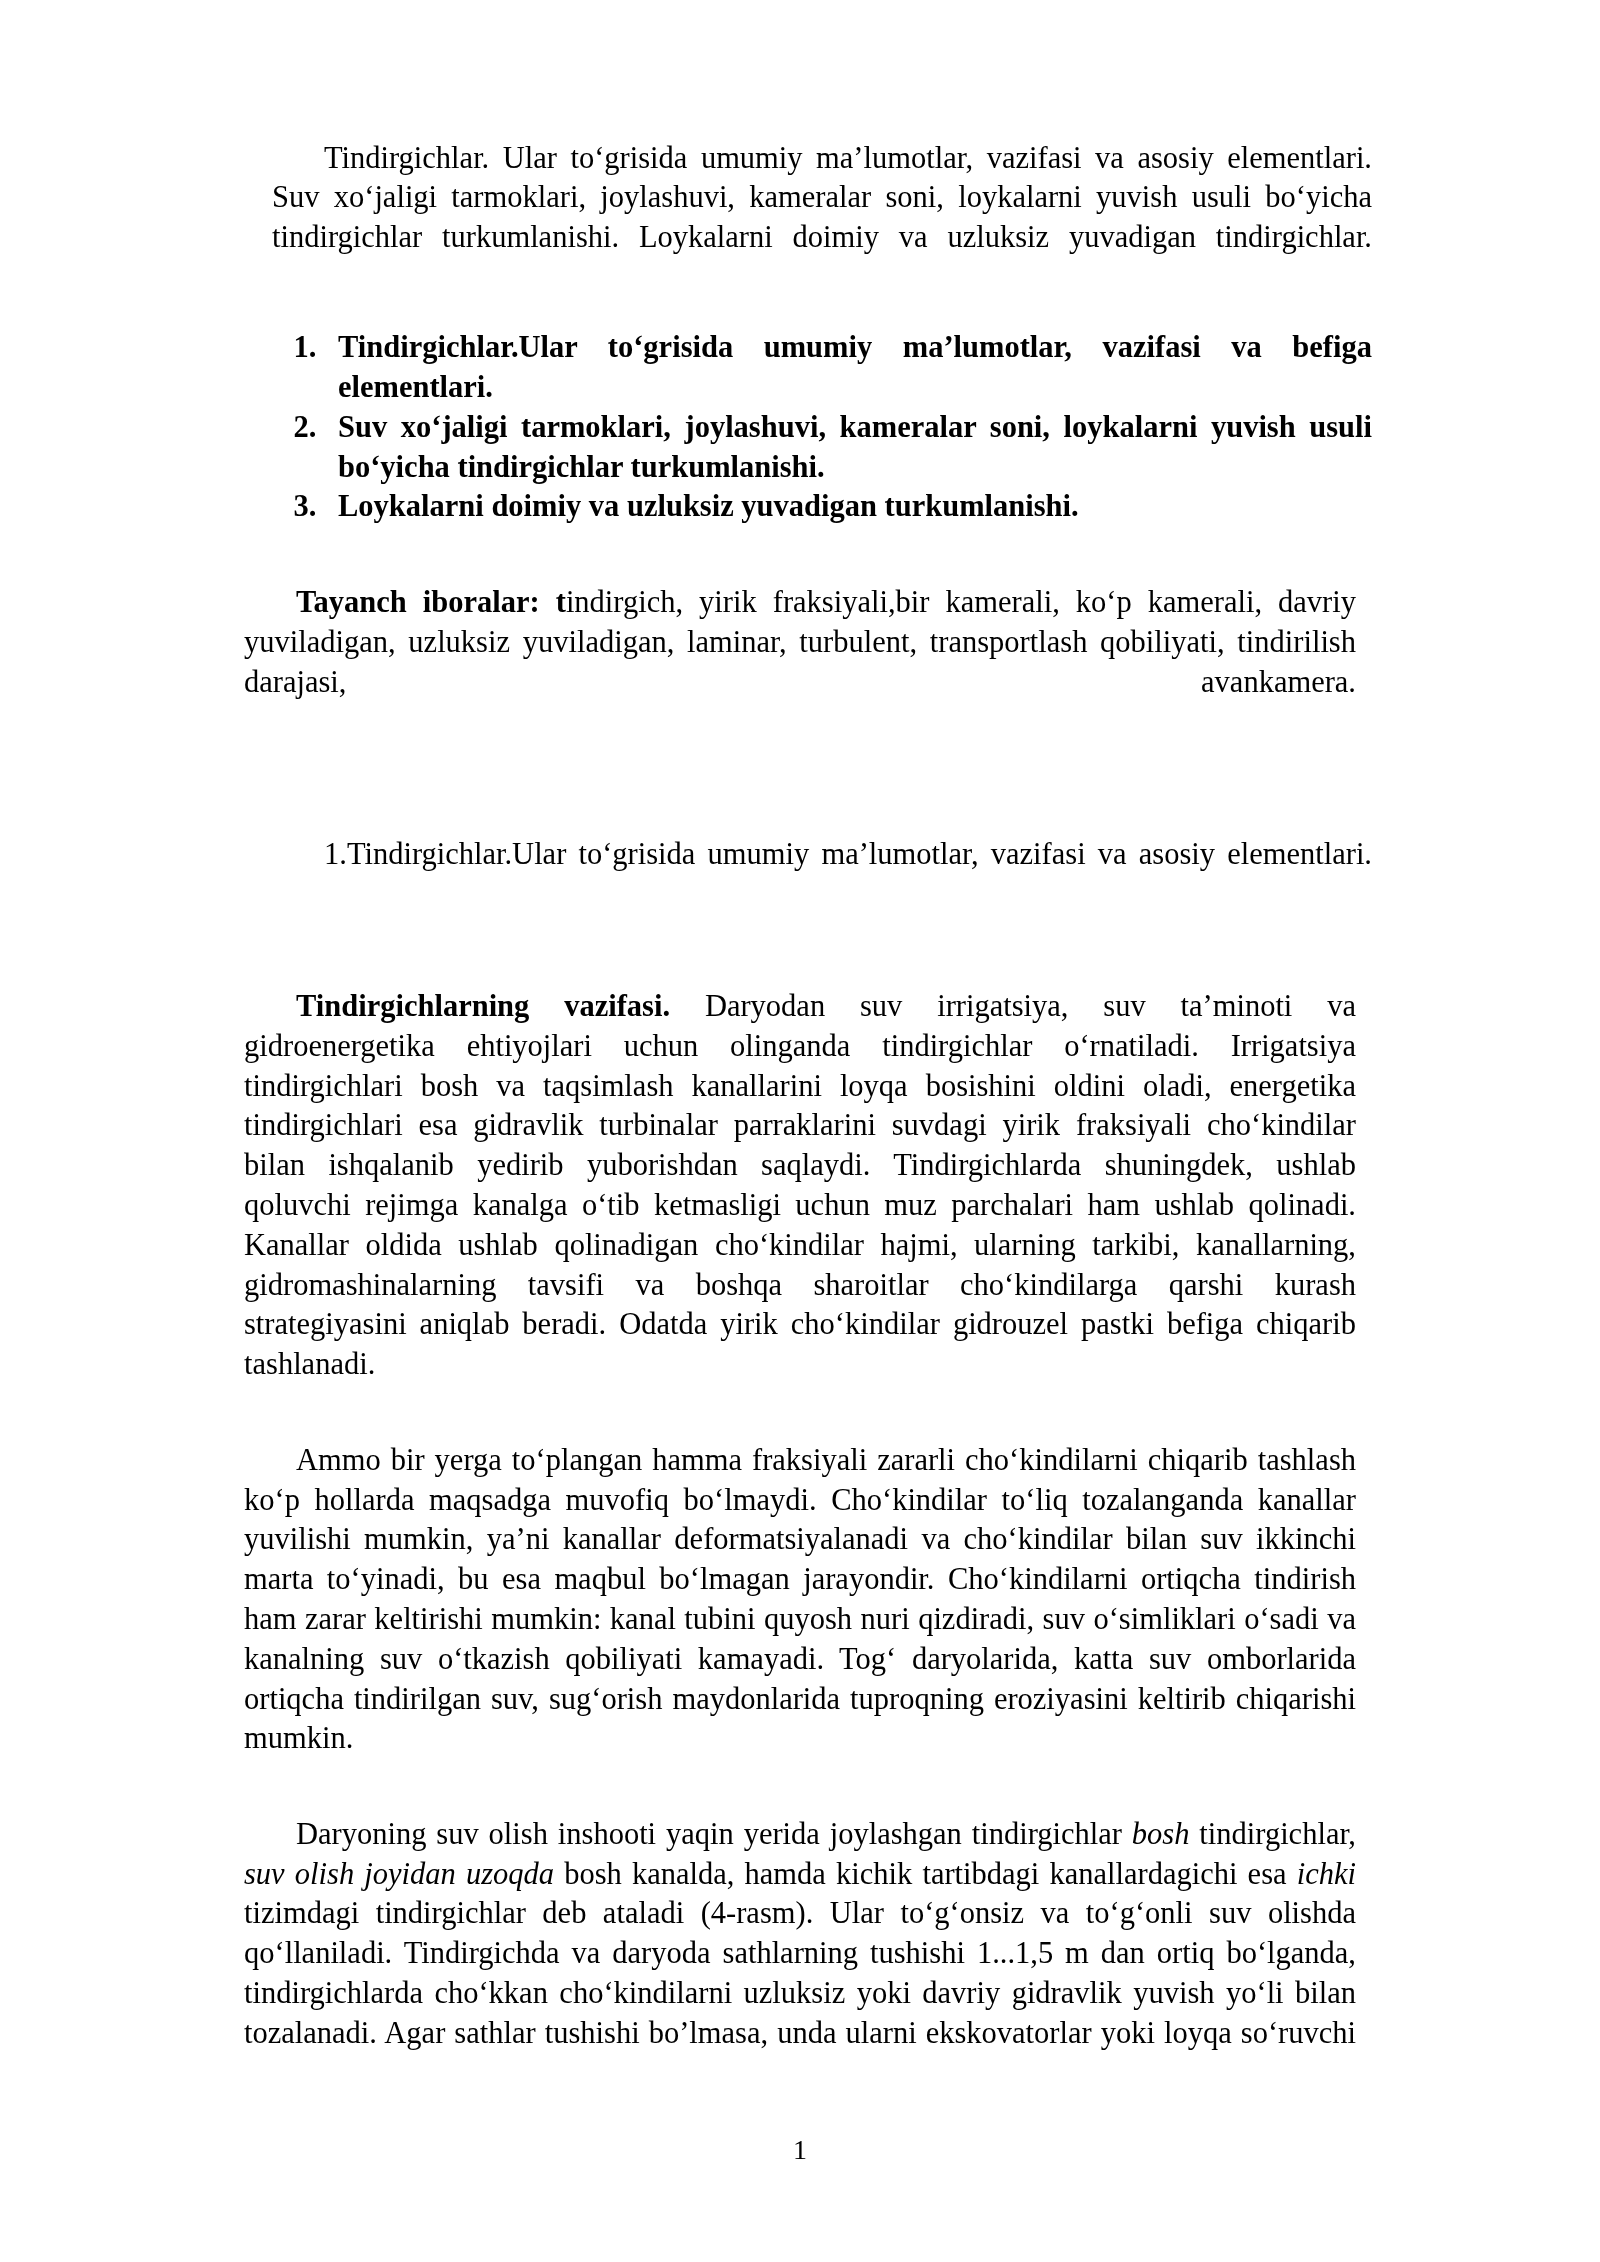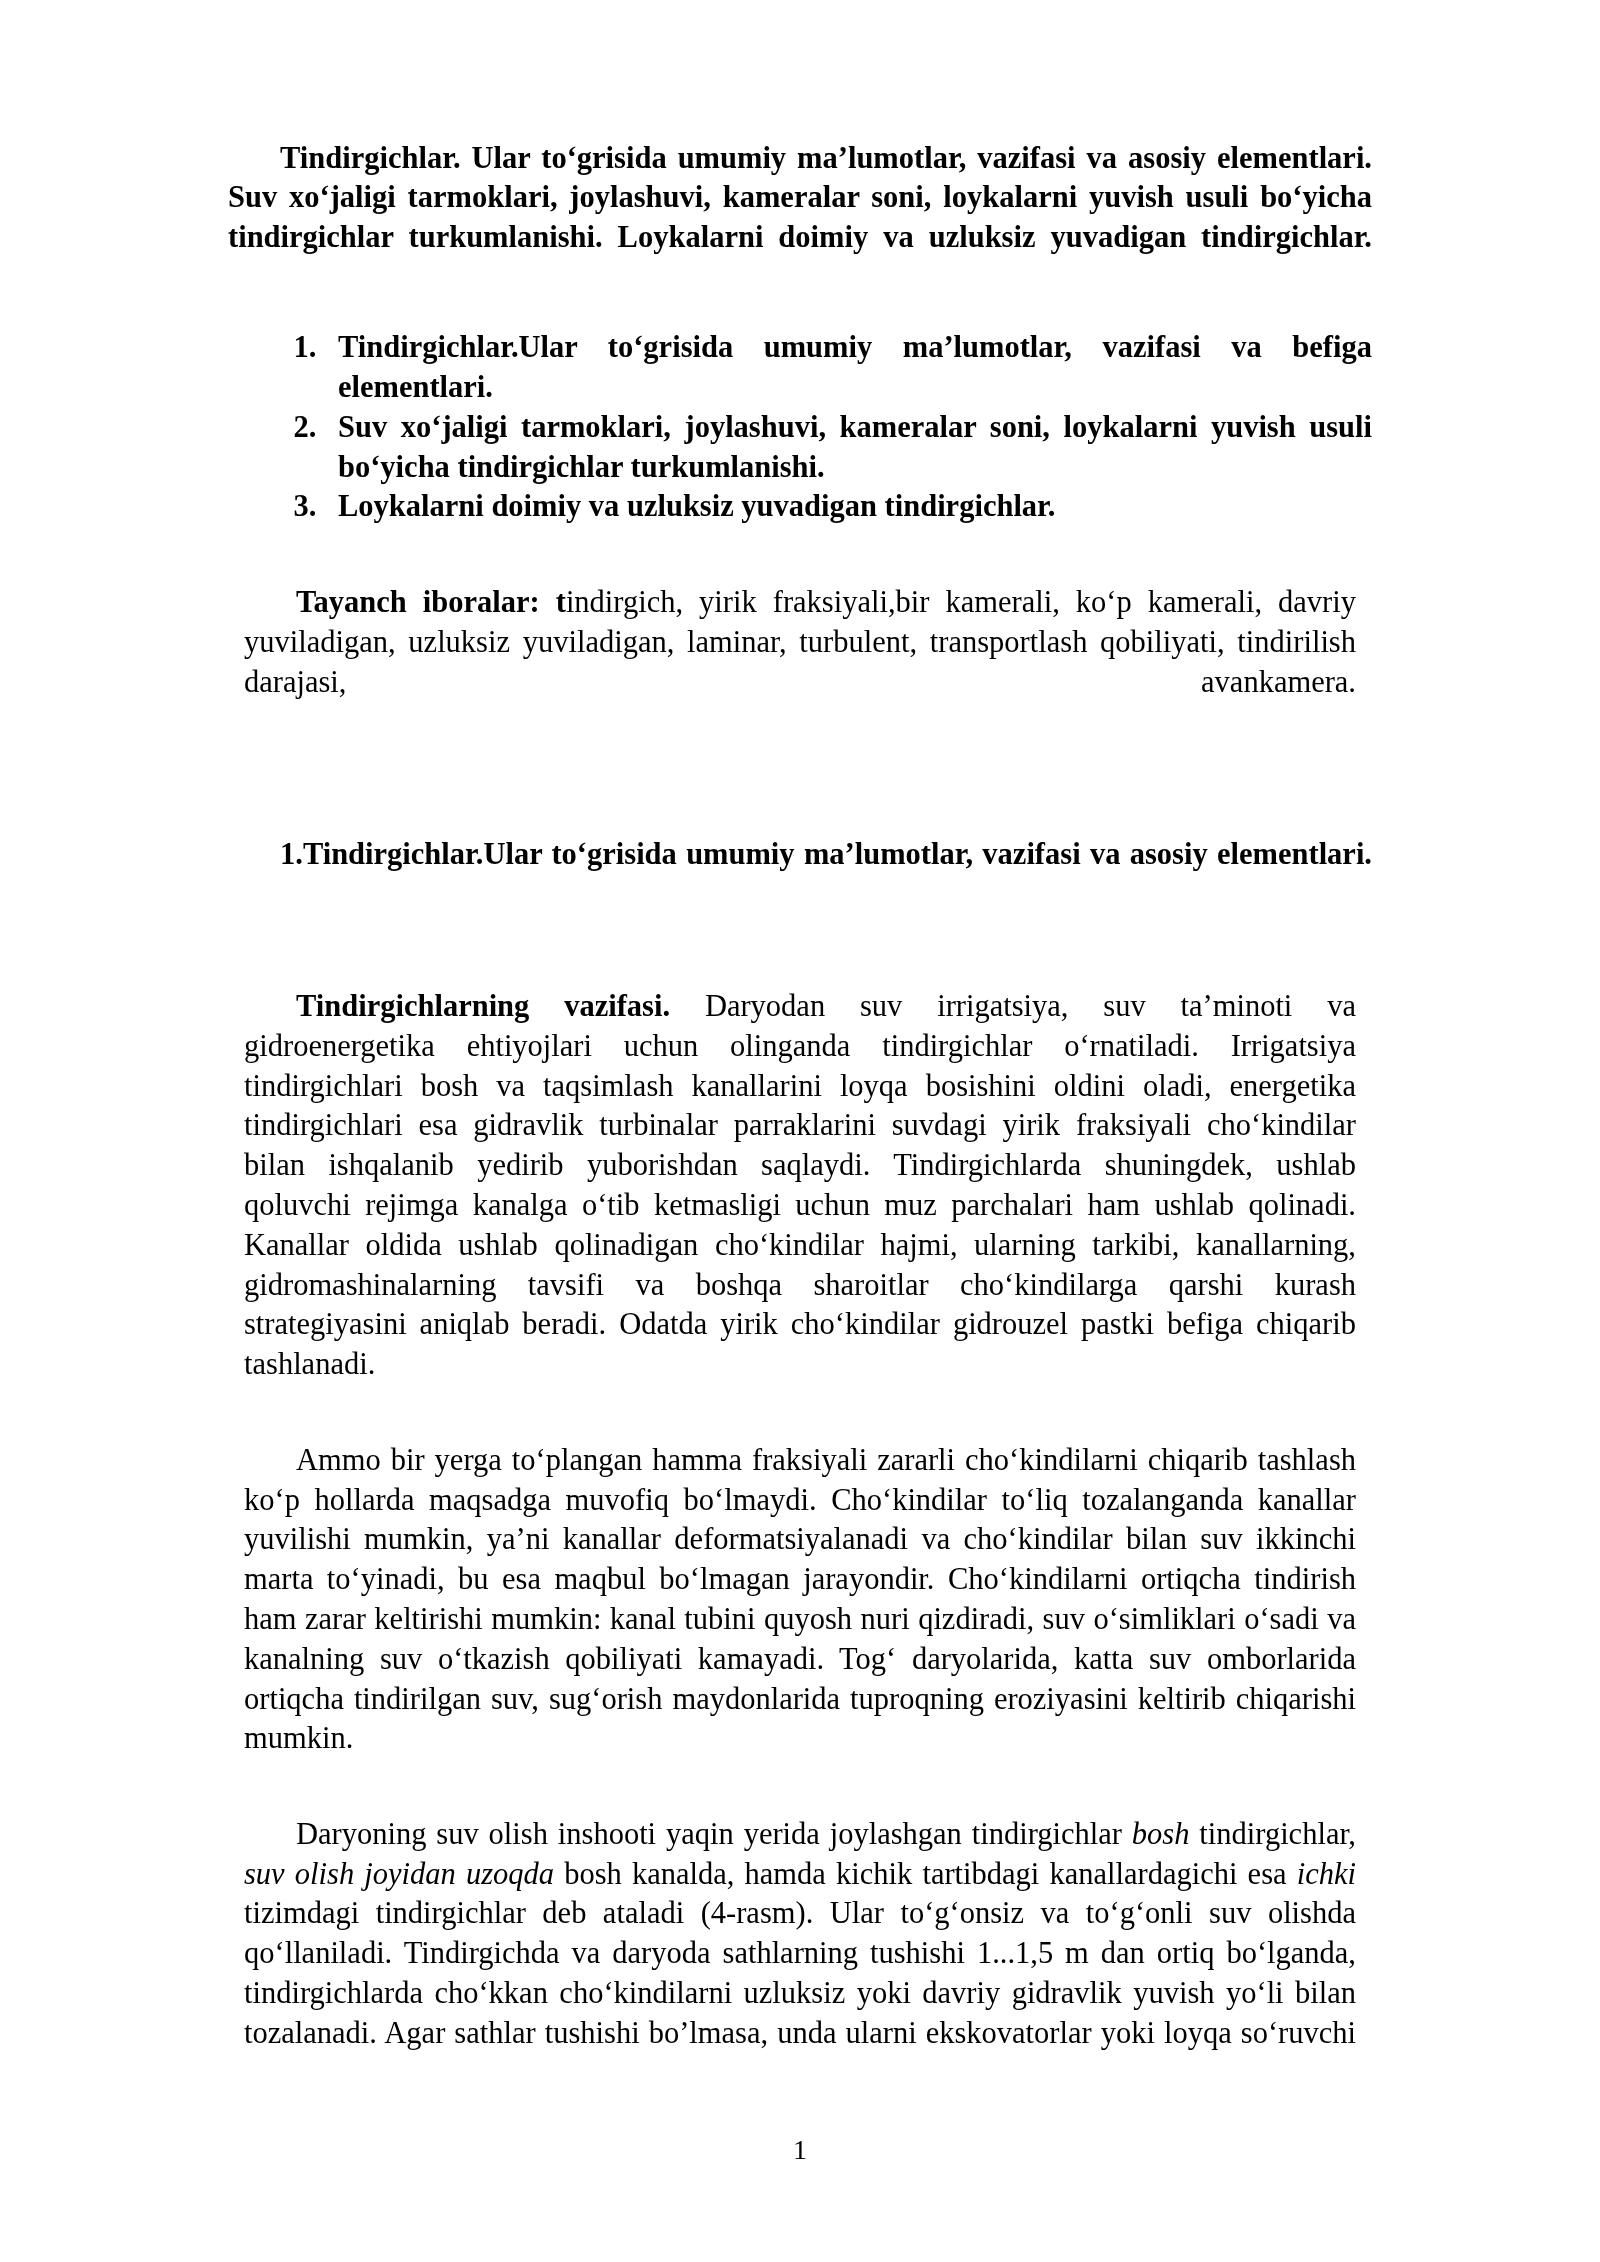--- a/index.html
+++ b/index.html
@@ -34,24 +34,25 @@
   .para-indent {
     text-indent: 52px;
   }
   .bold {
     font-weight: bold;
   }
   .italic {
     font-style: italic;
   }
   .heading-block {
-    font-weight: bold;
+    font-weight: normal;
     text-align: justify;
     text-justify: inter-word;
     text-indent: 52px;
+    margin-left: 44px;
   }
   .center-bold {
     font-weight: bold;
     text-align: center;
     margin: 0;
   }
   ol.reja-list {
     margin: 22px 0 0 0;
     padding-left: 96px;
     font-weight: bold;
@@ -86,21 +87,21 @@
 <div class="page">
 
   <div class="doc-body">
 
     <p class="heading-block">Tindirgichlar. Ular to‘grisida umumiy ma’lumotlar, vazifasi va asosiy elementlari. Suv xo‘jaligi tarmoklari, joylashuvi, kameralar soni, loykalarni yuvish usuli bo‘yicha tindirgichlar turkumlanishi. Loykalarni doimiy va uzluksiz yuvadigan tindirgichlar.</p>
 
 
     <ol class="reja-list">
       <li>Tindirgichlar.Ular to‘grisida umumiy ma’lumotlar, vazifasi va befiga elementlari.</li>
       <li>Suv xo‘jaligi tarmoklari, joylashuvi, kameralar soni, loykalarni yuvish usuli bo‘yicha tindirgichlar turkumlanishi.</li>
-      <li>Loykalarni doimiy va uzluksiz yuvadigan tindirgichlar.</li>
+      <li>Loykalarni doimiy va uzluksiz yuvadigan turkumlanishi.</li>
     </ol>
 
     <div class="spacer-md"></div>
 
     <p class="para para-indent"><span class="bold">Tayanch iboralar: t</span><span>indirgich, yirik fraksiyali,bir kamerali, ko‘p kamerali, davriy yuviladigan, uzluksiz yuviladigan, laminar, turbulent, transportlash qobiliyati, tindirilish darajasi, avankamera.</span></p>
 
     <div class="spacer-lg"></div>
 
     <p class="heading-block">1.Tindirgichlar.Ular to‘grisida umumiy ma’lumotlar, vazifasi va asosiy elementlari.</p>
 

